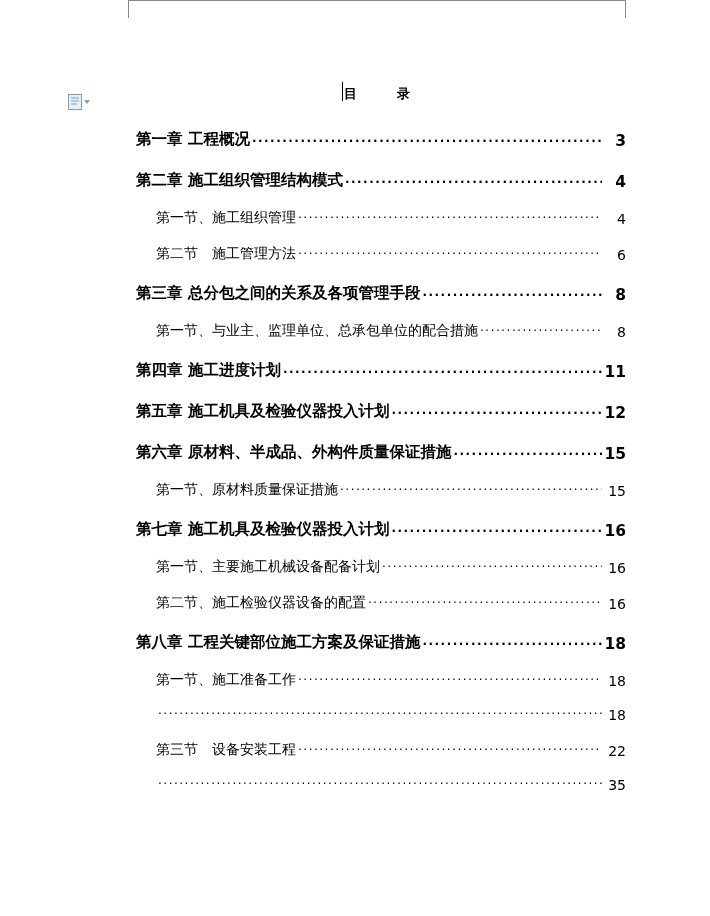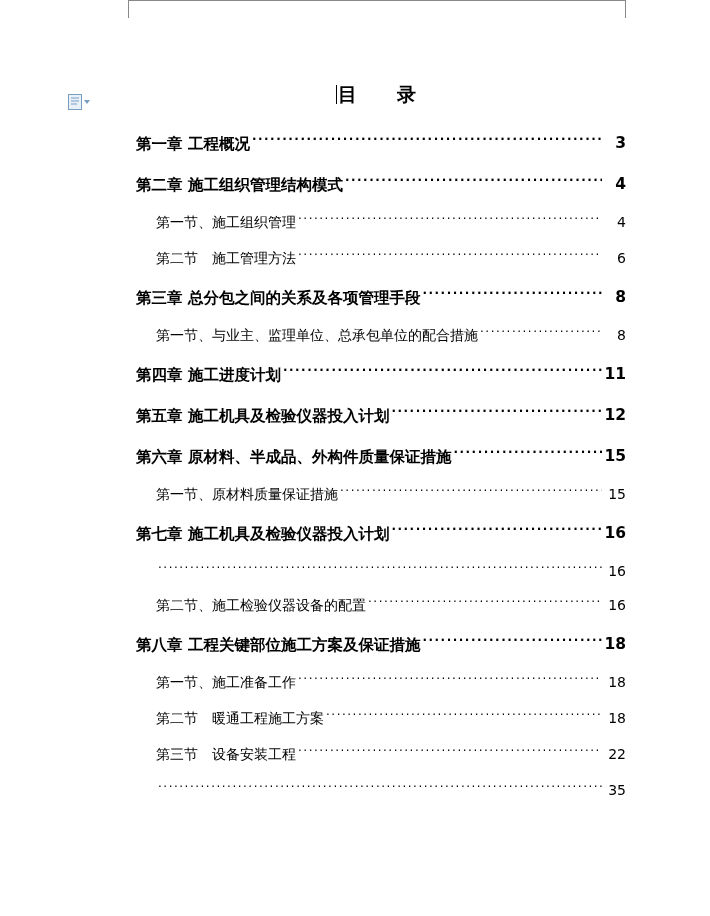--- a/index.html
+++ b/index.html
@@ -54,40 +54,40 @@
     left: 68px;
     top: 94px;
     display: flex;
     align-items: center;
     gap: 2px;
   }
   .gutter-icon svg { display: block; }
 
   .toc-title {
     text-align: center;
-    font-size: 19px;
+    font-size: 13px;
     font-weight: bold;
     letter-spacing: 2px;
     margin: 0 0 14px 0;
     font-family: "DejaVu Sans", sans-serif;
     position: relative;
   }
   .toc-title .caret {
     display: inline-block;
     width: 1px;
     height: 19px;
     background: #000;
     vertical-align: -3px;
     margin-right: 1px;
   }
   .toc-title .gap { display: inline-block; width: 38px; }
 
   .toc-entry {
     display: flex;
-    align-items: flex-start;
+    align-items: flex-end;
     white-space: nowrap;
     font-family: "DejaVu Sans", sans-serif;
   }
   .toc-entry .label { flex: 0 0 auto; }
   .toc-entry .leader {
     flex: 1 1 auto;
     overflow: hidden;
     margin: 0 2px;
     position: relative;
     bottom: 2px;
@@ -200,20 +200,21 @@
     <span class="page">15</span>
   </div>
 
   <div class="toc-entry lvl1">
     <span class="label">第七章  施工机具及检验仪器投入计划</span>
     <span class="leader">·······································································································</span>
     <span class="page">16</span>
   </div>
 
   <div class="toc-entry lvl2">
+    <span class="label">第一节、主要施工机械设备配备计划</span>
     <span class="leader">·······································································································</span>
     <span class="page">16</span>
   </div>
 
   <div class="toc-entry lvl2">
     <span class="label">第二节、施工检验仪器设备的配置</span>
     <span class="leader">·······································································································</span>
     <span class="page">16</span>
   </div>
 
@@ -223,21 +224,20 @@
     <span class="page">18</span>
   </div>
 
   <div class="toc-entry lvl2">
     <span class="label">第一节、施工准备工作</span>
     <span class="leader">·······································································································</span>
     <span class="page">18</span>
   </div>
 
   <div class="toc-entry lvl2">
-    <span class="label">第二节　暖通工程施工方案</span>
     <span class="leader">·······································································································</span>
     <span class="page">18</span>
   </div>
 
   <div class="toc-entry lvl2">
     <span class="label">第三节　设备安装工程</span>
     <span class="leader">·······································································································</span>
     <span class="page">22</span>
   </div>
 

